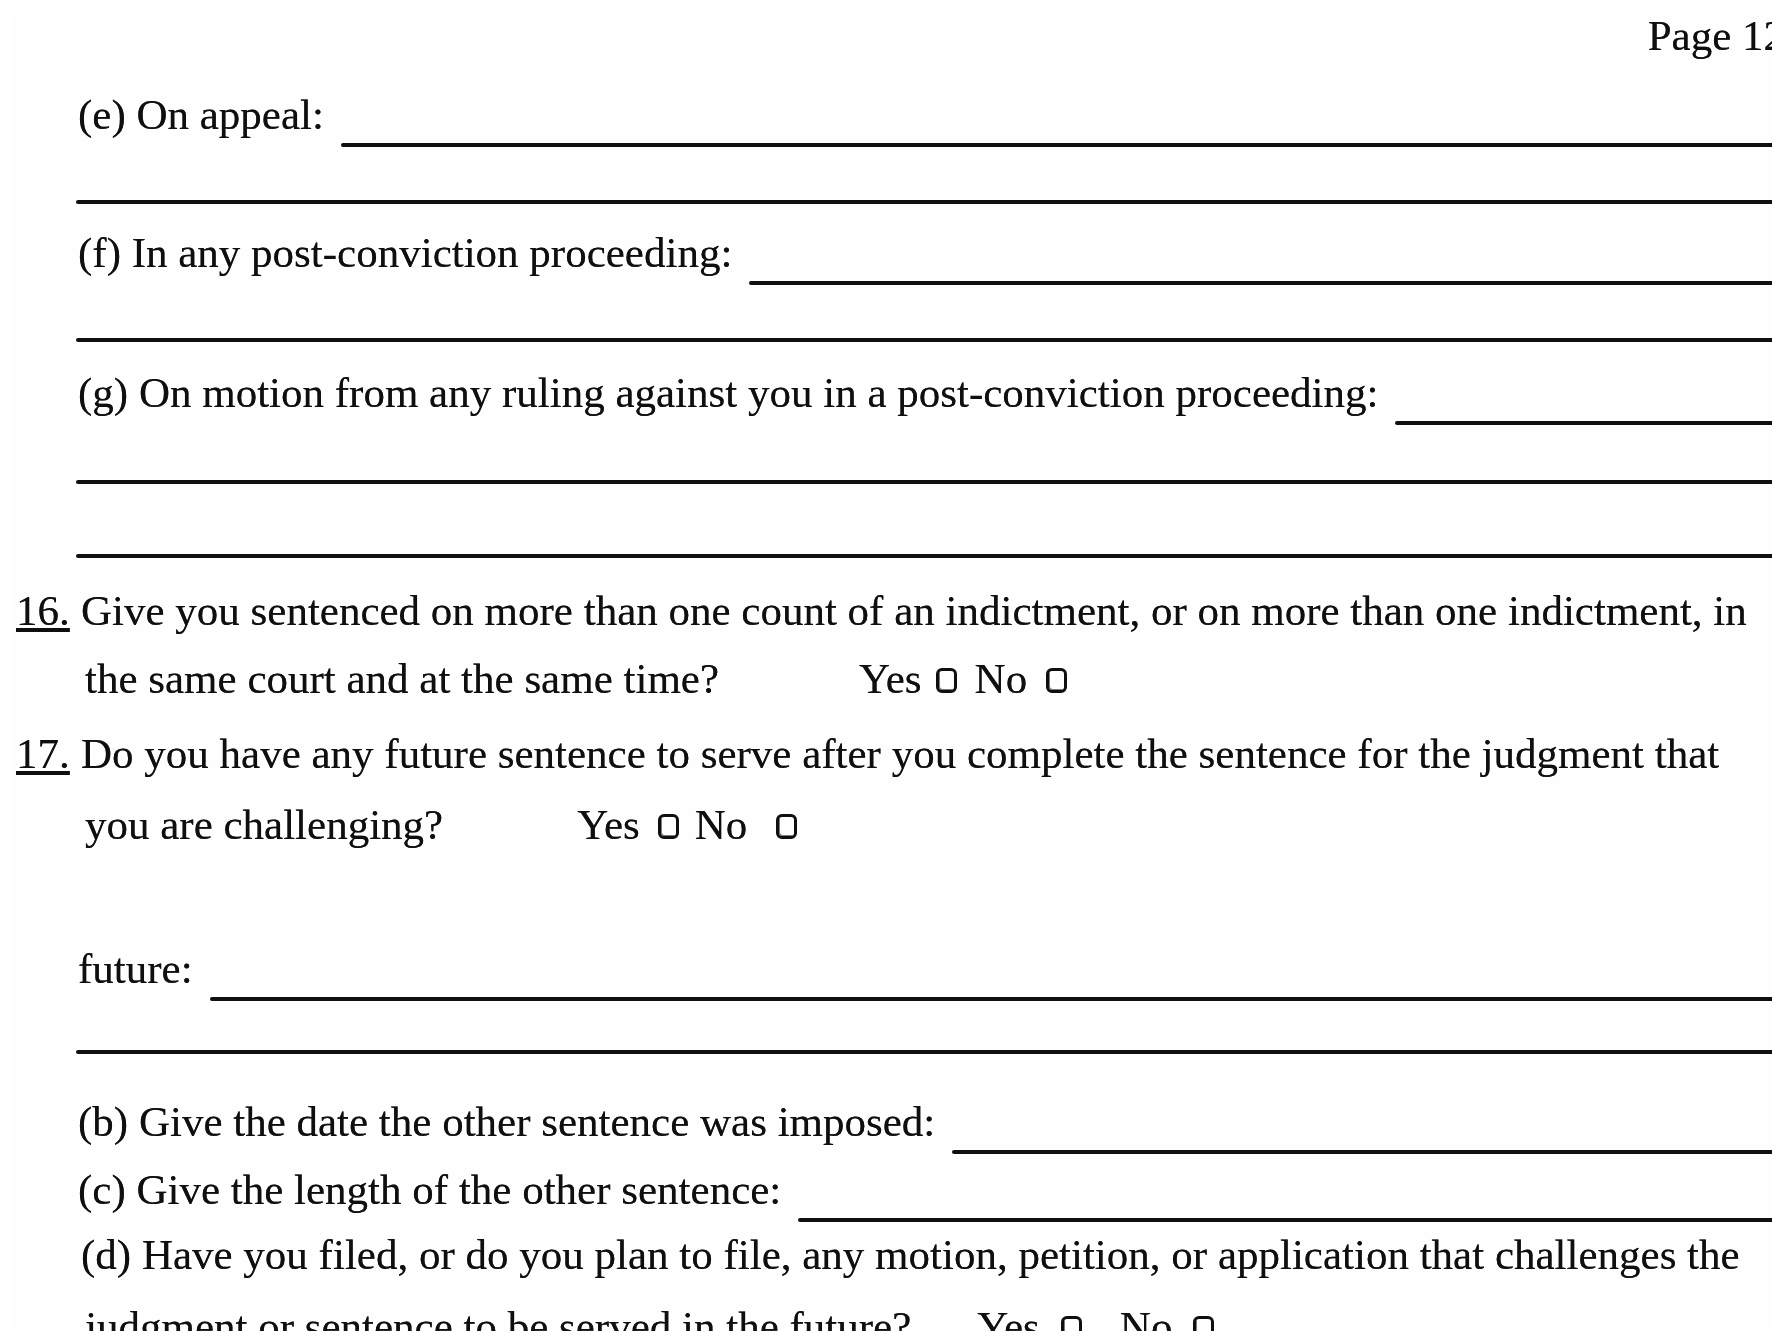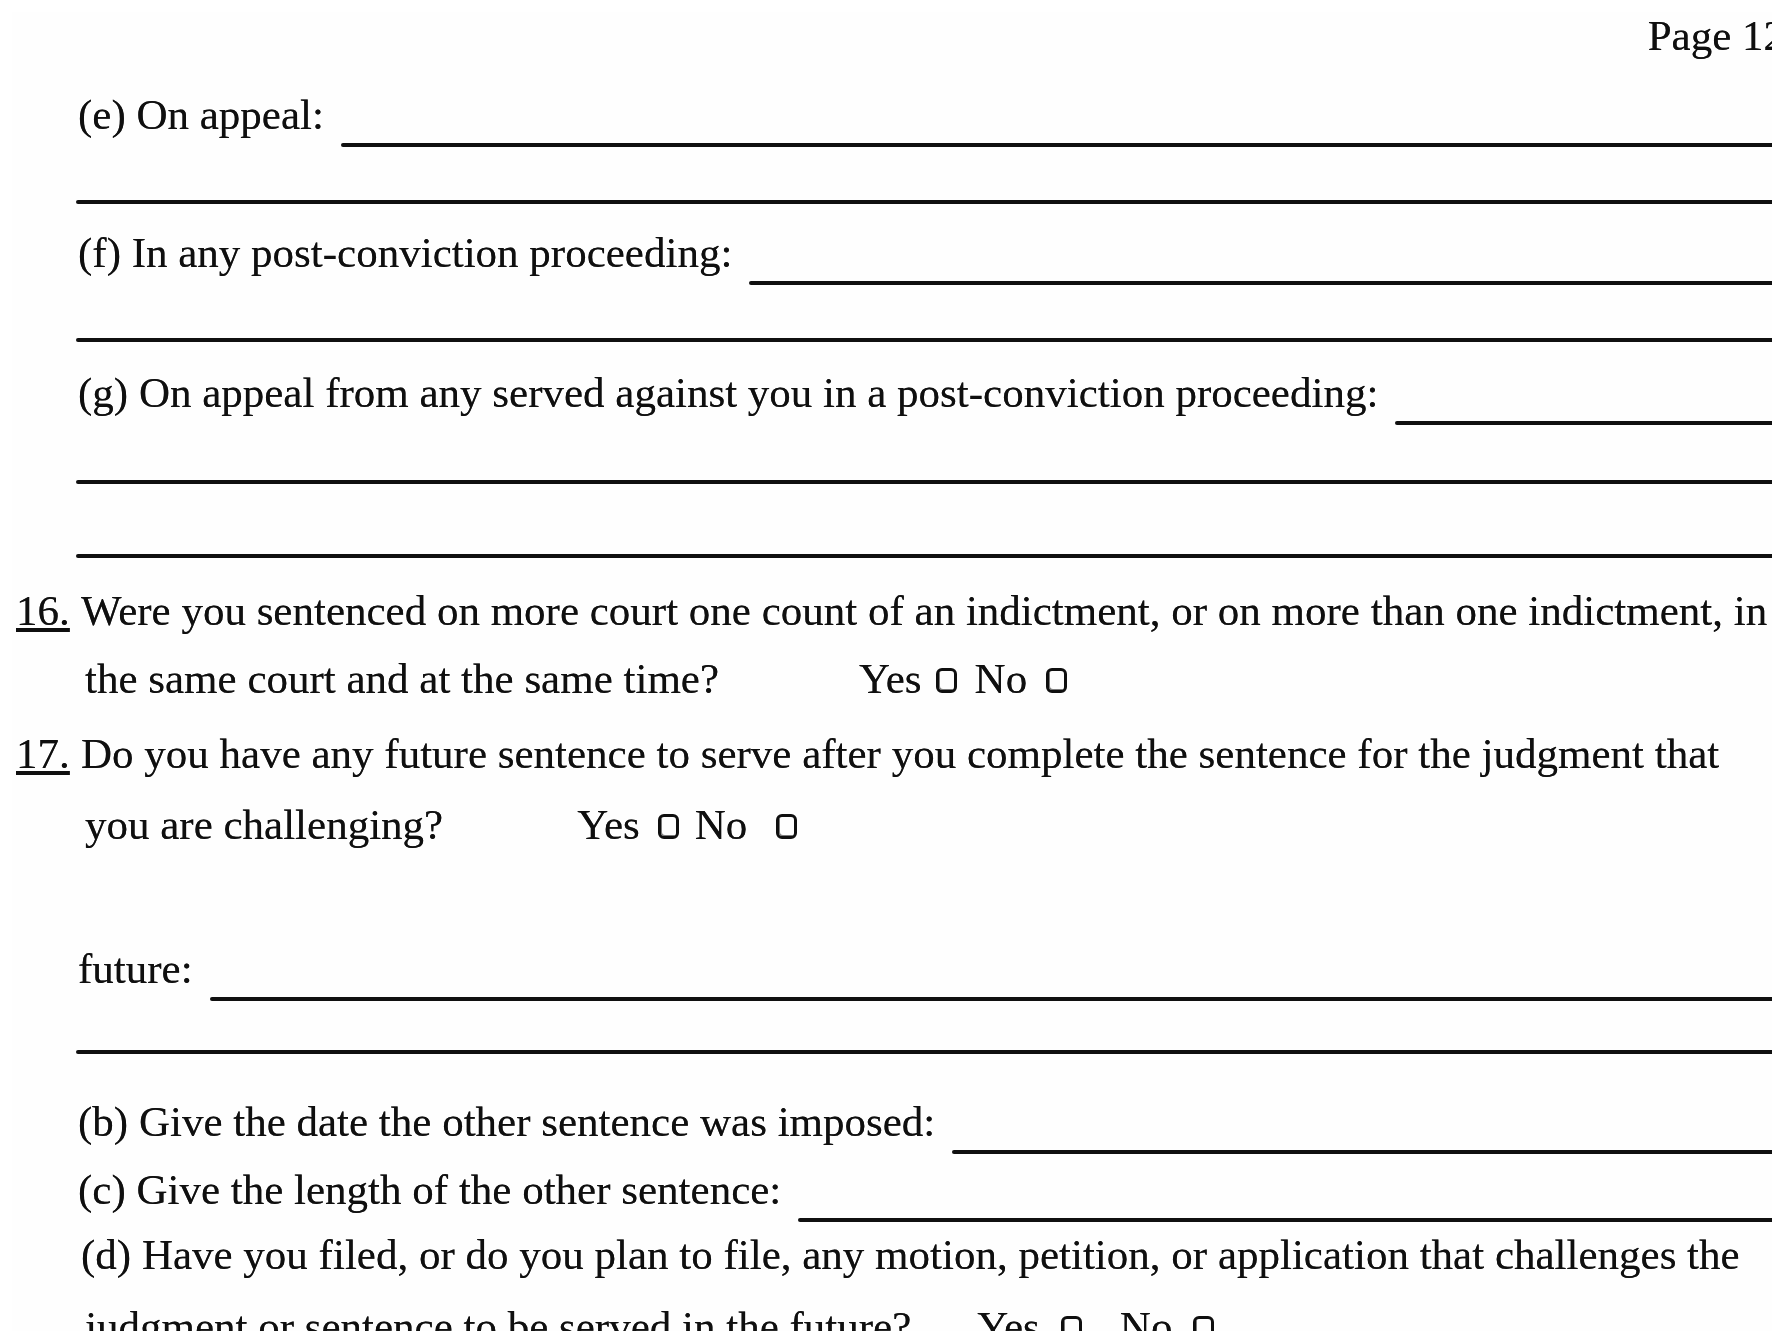--- a/index.html
+++ b/index.html
@@ -86,28 +86,28 @@
   </div>
   <div class="rule" style="top:184px"></div>
 
   <div class="lrow" style="top:207px">
     <span>(f) In any post-conviction proceeding:</span>
     <span class="fill"></span>
   </div>
   <div class="rule" style="top:322px"></div>
 
   <div class="lrow" style="top:347px">
-    <span>(g) On appeal from any served against you in a post-conviction proceeding:</span>
+    <span>(g) On motion from any ruling against you in a post-conviction proceeding:</span>
     <span class="fill"></span>
   </div>
   <div class="rule" style="top:464px"></div>
   <div class="rule" style="top:538px"></div>
 
   <span class="qnum" style="top:569px">16.</span>
-  <div class="trow" style="top:569px">Were you sentenced on more court one count of an indictment, or on more than one indictment, in</div>
+  <div class="trow" style="top:569px">Give you sentenced on more than one count of an indictment, or on more than one indictment, in</div>
   <div class="trow" style="top:637px">
     <span>the same court and at the same time?</span><span style="margin-left:136px">Yes</span><span class="cb" style="margin-left:10px"></span><span style="margin-left:14px">No</span><span class="cb" style="margin-left:15px"></span>
   </div>
 
   <span class="qnum" style="top:712px">17.</span>
   <div class="trow" style="top:783px">
     <span>you are challenging?</span><span style="margin-left:130px">Yes</span><span class="cb" style="margin-left:14px"></span><span style="margin-left:12px">No</span><span class="cb" style="margin-left:25px"></span>
   </div>
   <div class="trow" style="top:712px">Do you have any future sentence to serve after you complete the sentence for the judgment that</div>
 

